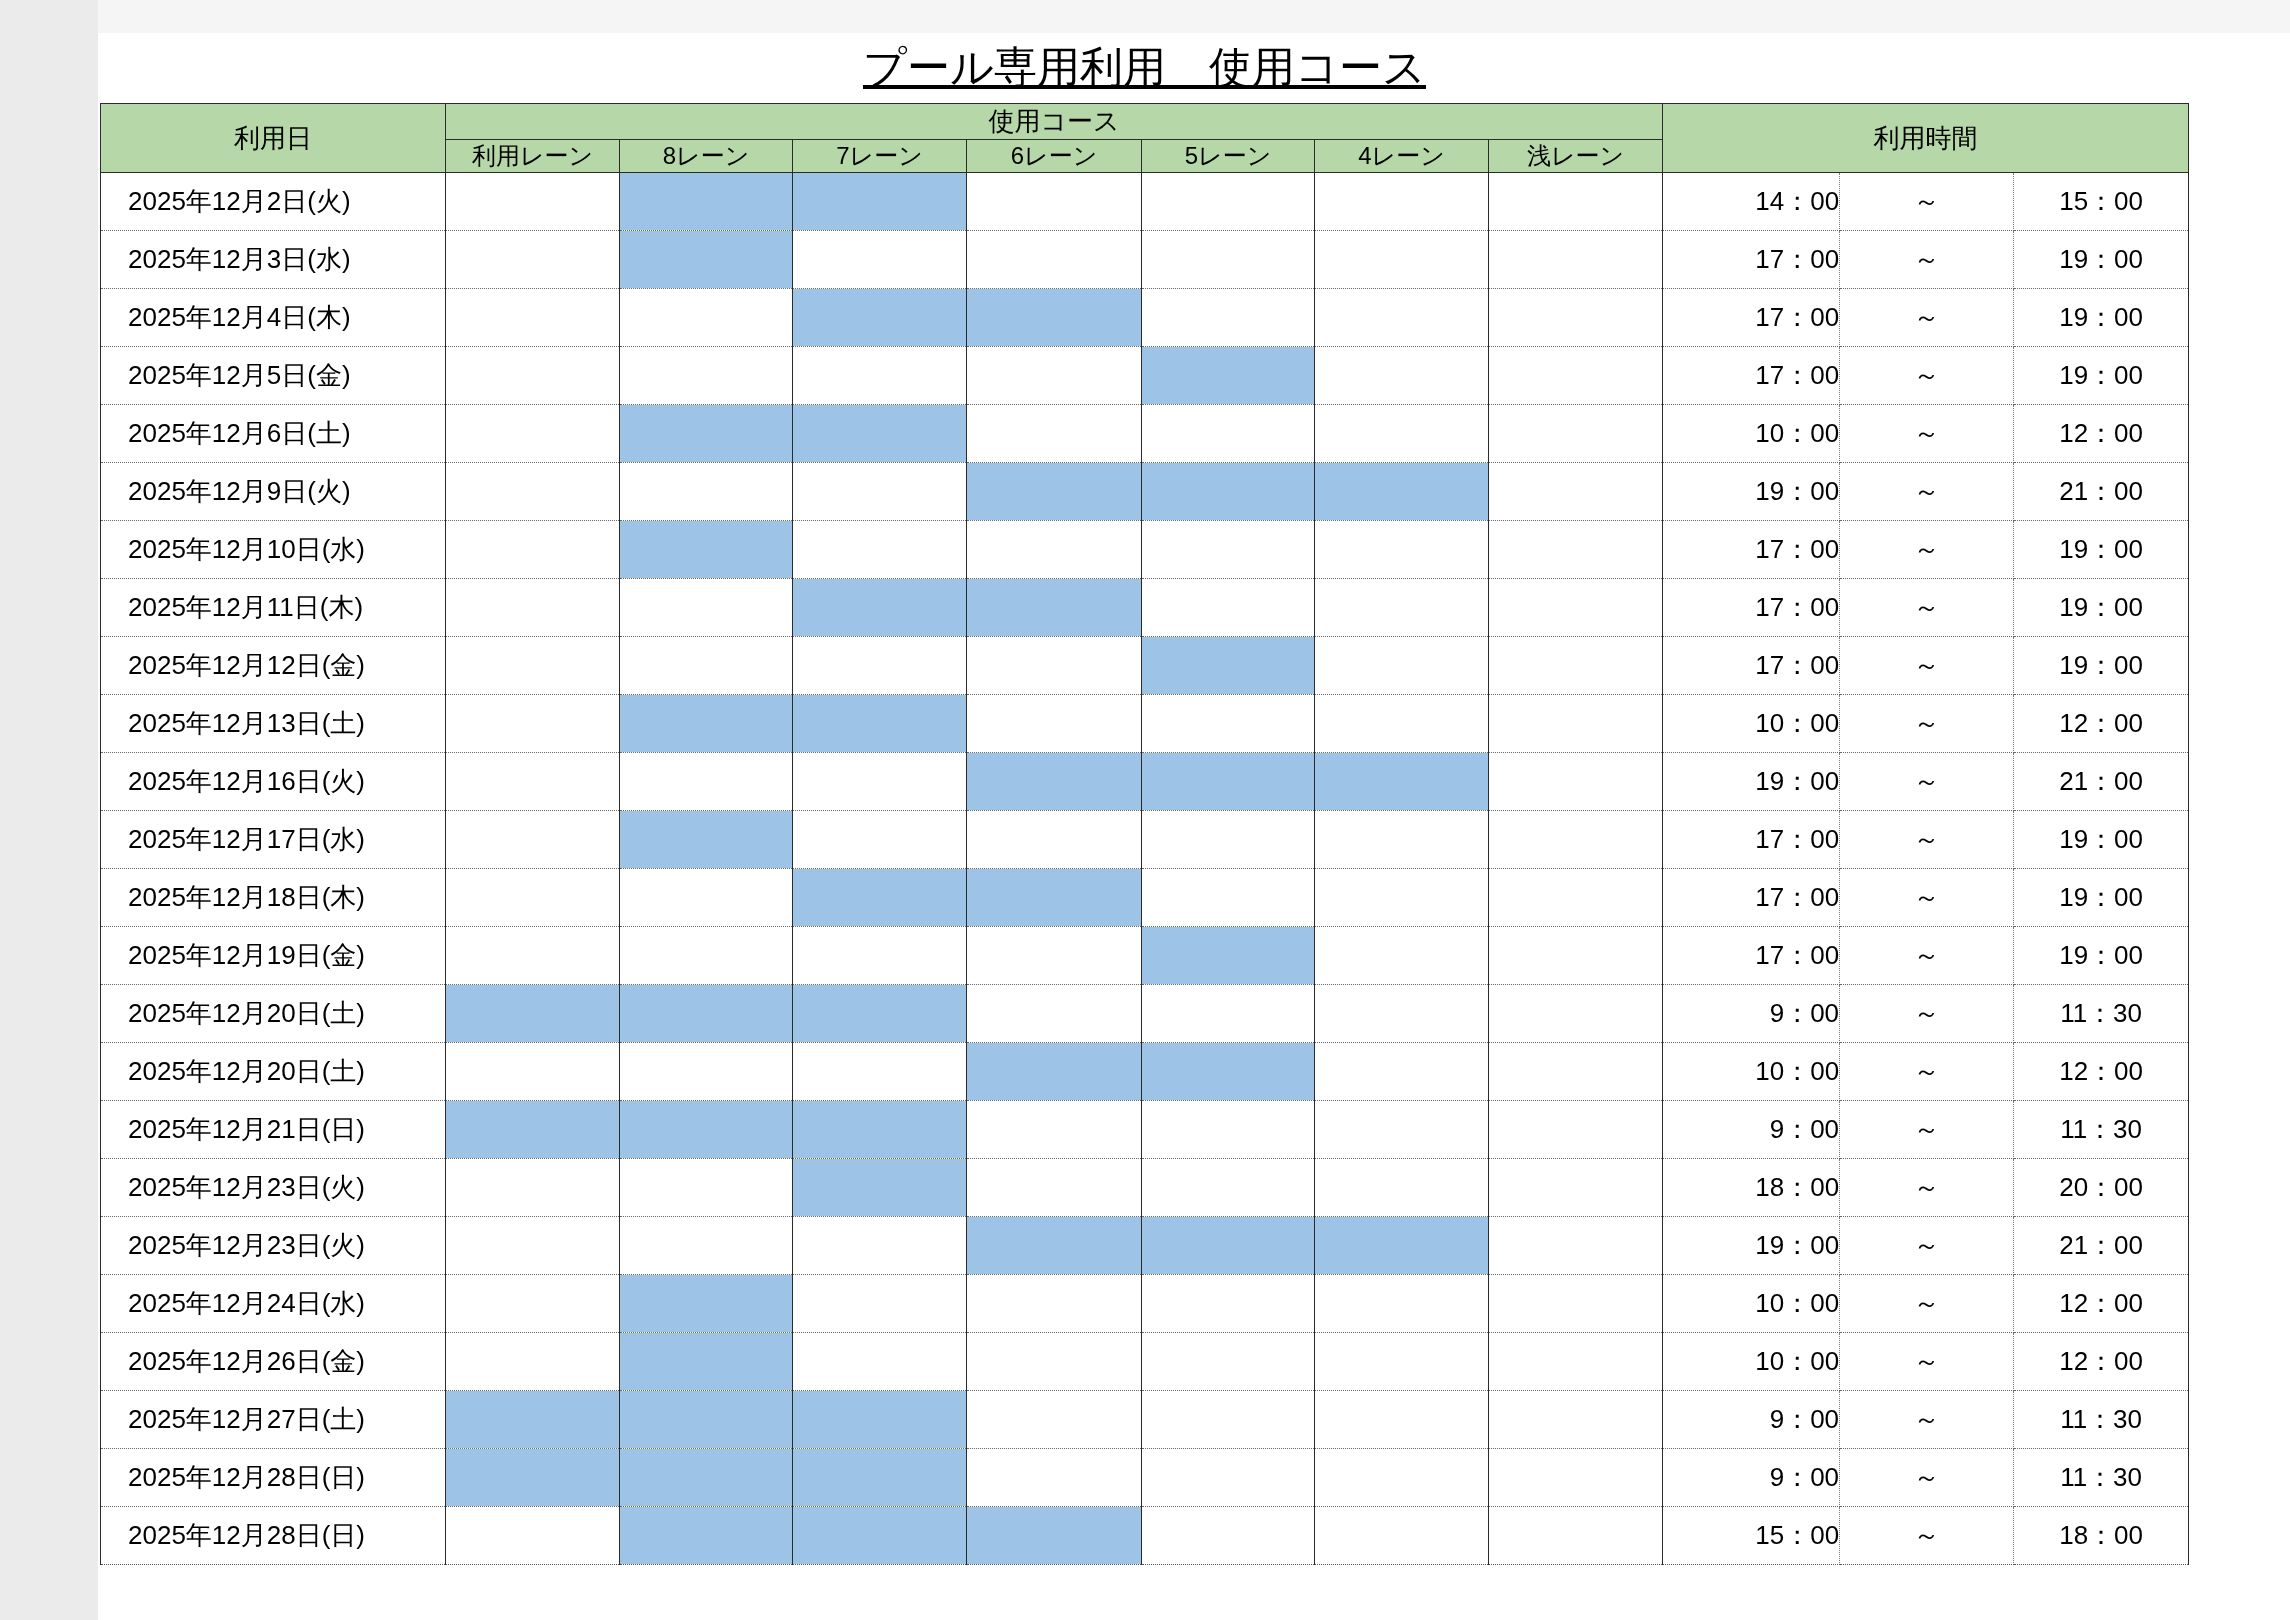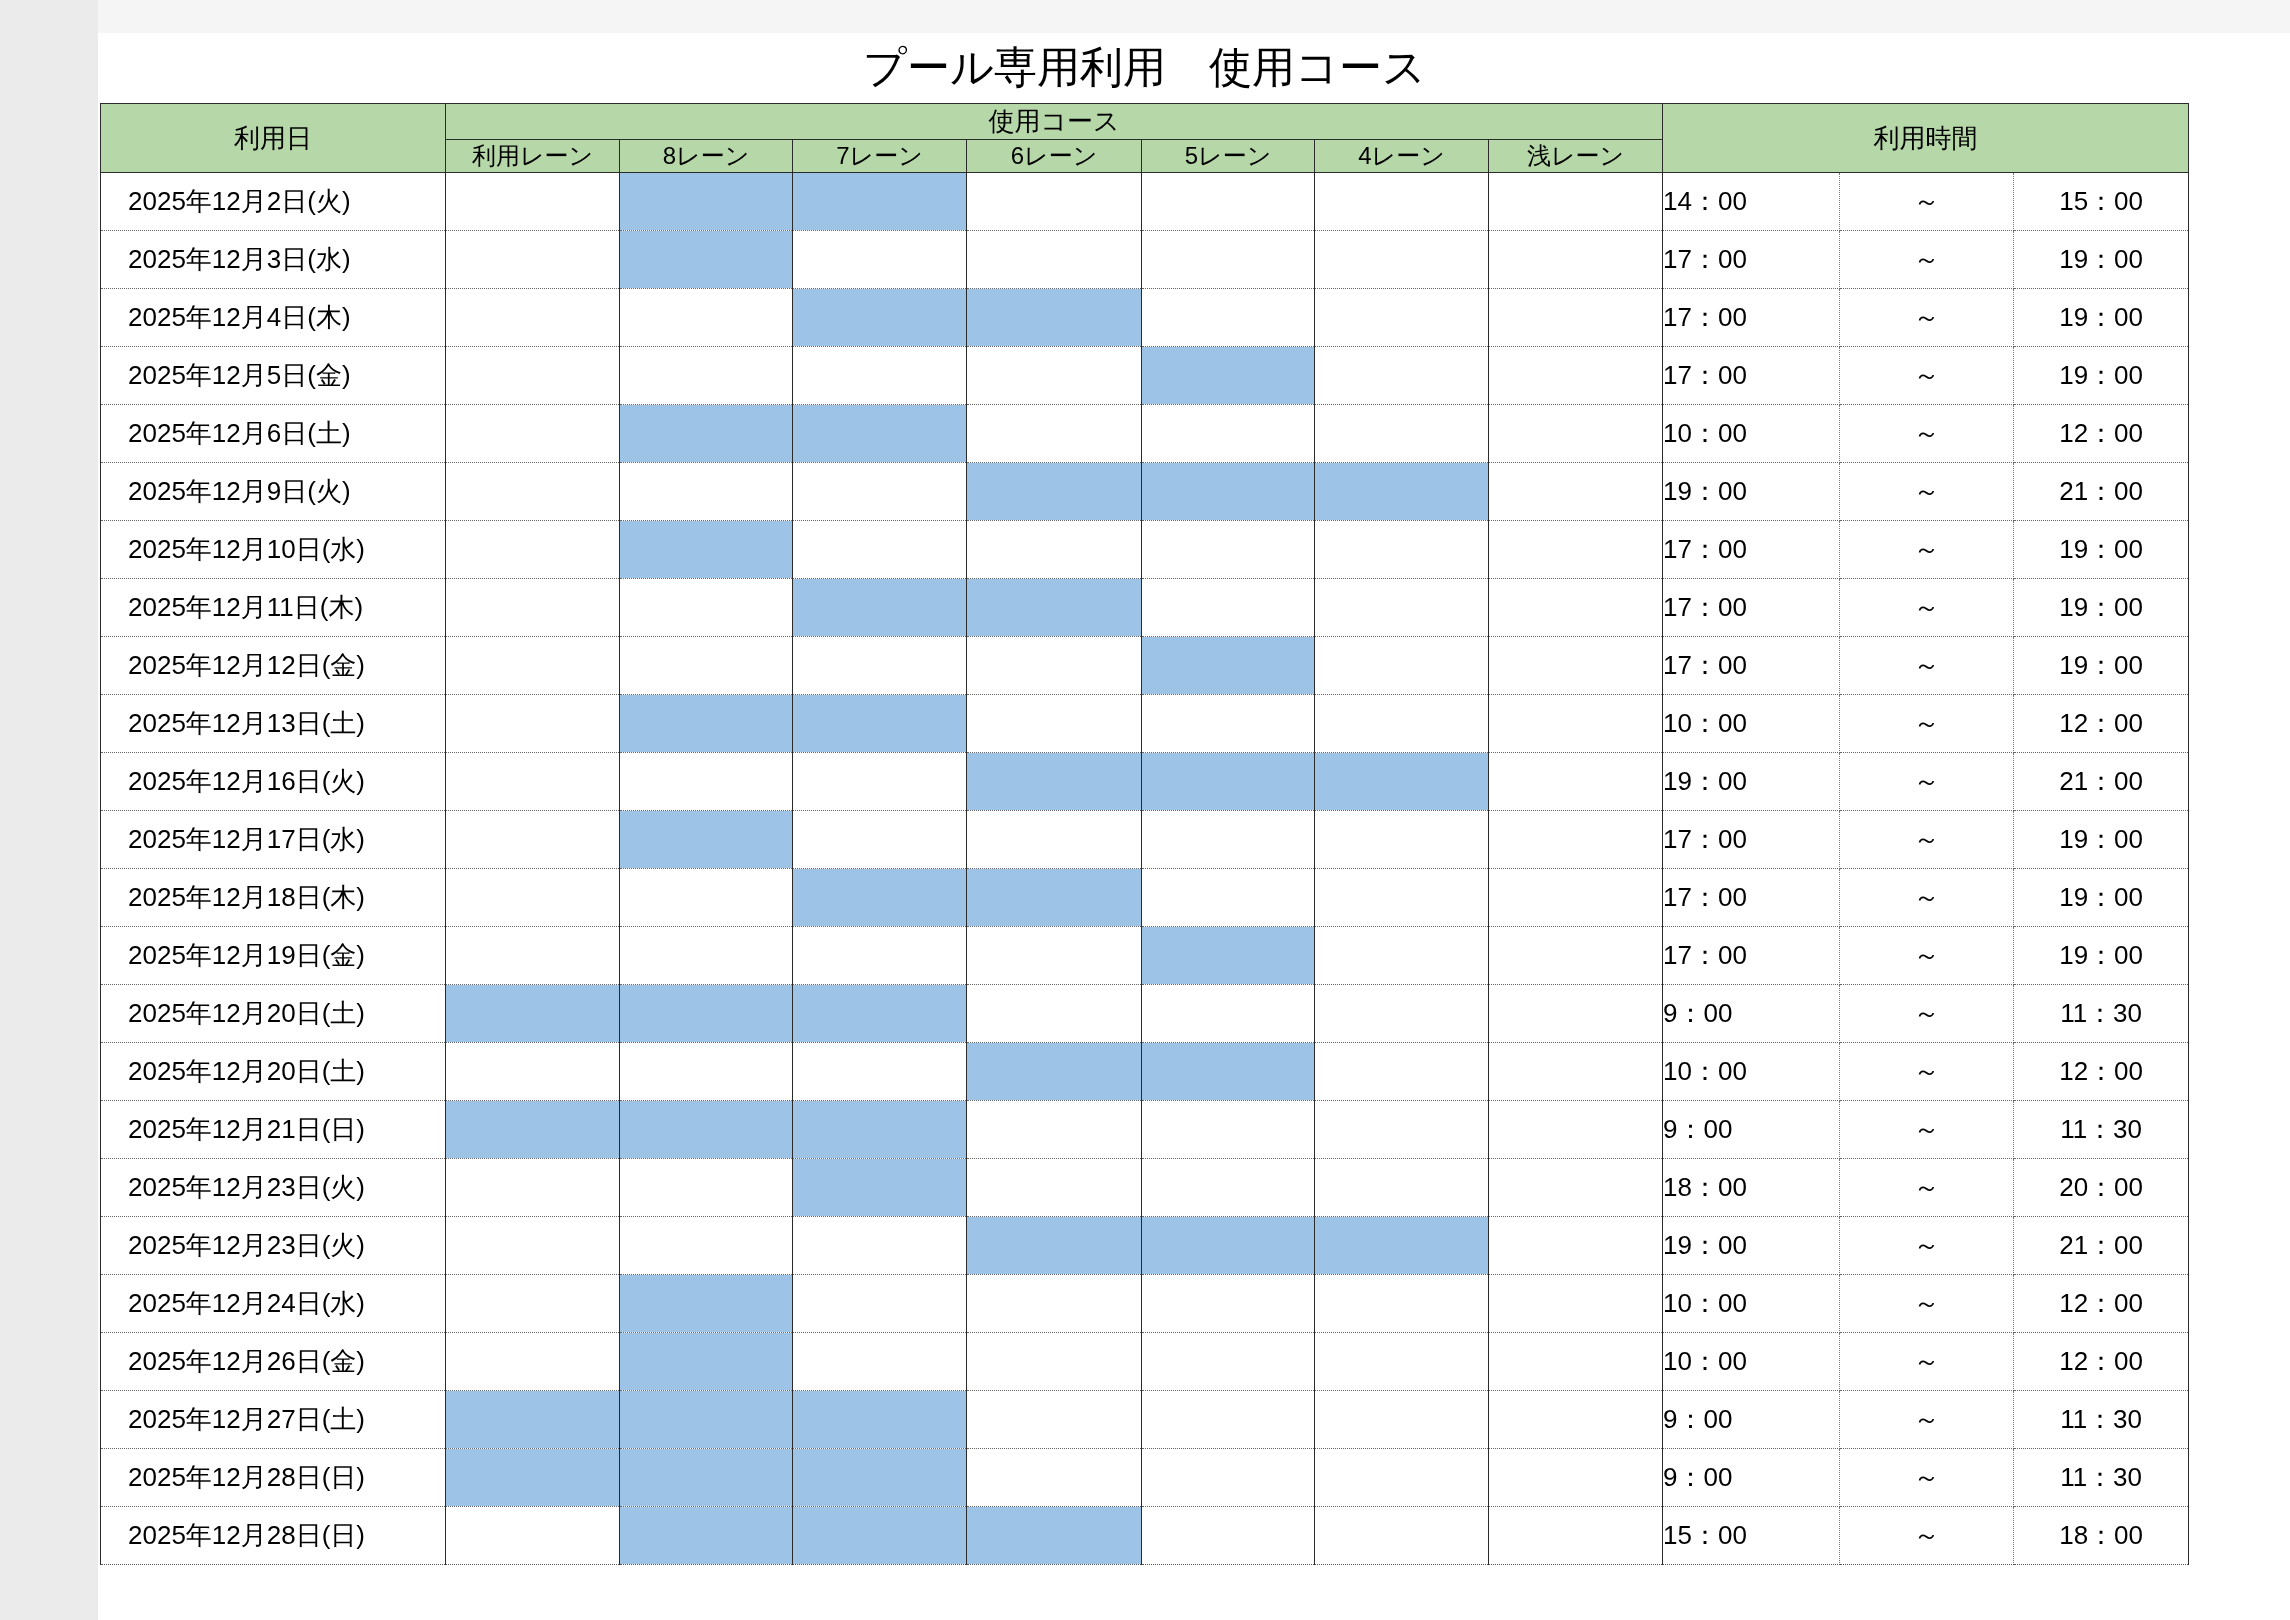--- a/index.html
+++ b/index.html
@@ -9,20 +9,21 @@
     font-family:"Liberation Sans","DejaVu Sans",sans-serif;
     color:#000;
   }
   .margin-left  { position:absolute; left:0; top:0; width:98px; height:1621px; background:#ebebeb; }
   .margin-top   { position:absolute; left:98px; top:0; width:2193px; height:33px; background:#f5f5f5; }
   .page { position:absolute; left:100px; top:33px; width:2095px; }
   .title {
     width:2089px; height:70px; line-height:68px;
     text-align:center; font-size:43px; font-weight:500;
     white-space:nowrap;
+    text-decoration:underline;
   }
   table {
     border-collapse:collapse; table-layout:fixed; width:2089px;
     border:1.8px solid #2b2b2b; border-bottom:none;
   }
   th, td { padding:0; margin:0; overflow:hidden; white-space:nowrap; }
   thead th {
     background:var(--green,#b6d7a8);
     border:1.8px solid #2b2b2b;
     font-weight:400; font-size:26px; text-align:center; vertical-align:middle;
@@ -30,21 +31,21 @@
   tr.head-row { height:33px; }
   thead th.lane-th { font-size:24px; }
   tbody tr { height:58px; }
   tbody td {
     border-left:0.9px solid #2b2b2b; border-right:0.9px solid #2b2b2b;
     border-top:0.9px dotted #666; border-bottom:0.9px dotted #666;
     font-size:26px; vertical-align:middle; background:#fff;
   }
   td.date-cell { text-align:left; padding-left:27px; border-left:1.8px solid #2b2b2b; }
   td.lane-cell.on { background:var(--blue,#9dc3e6); }
-  td.time-start { text-align:left; border-right:0.9px dotted #777; }
+  td.time-start { text-align:right; border-right:0.9px dotted #777; }
   td.sep-cell   { text-align:center; border-left:0.9px dotted #777; border-right:0.9px dotted #777; }
   td.time-end   { text-align:center; border-left:0.9px dotted #777; border-right:1.8px solid #2b2b2b; }
   tbody tr:last-child td { border-bottom:1.8px dotted #555; }
 </style>
 </head>
 <body>
 
 <div class="margin-left"></div>
 <div class="margin-top"></div>
 

